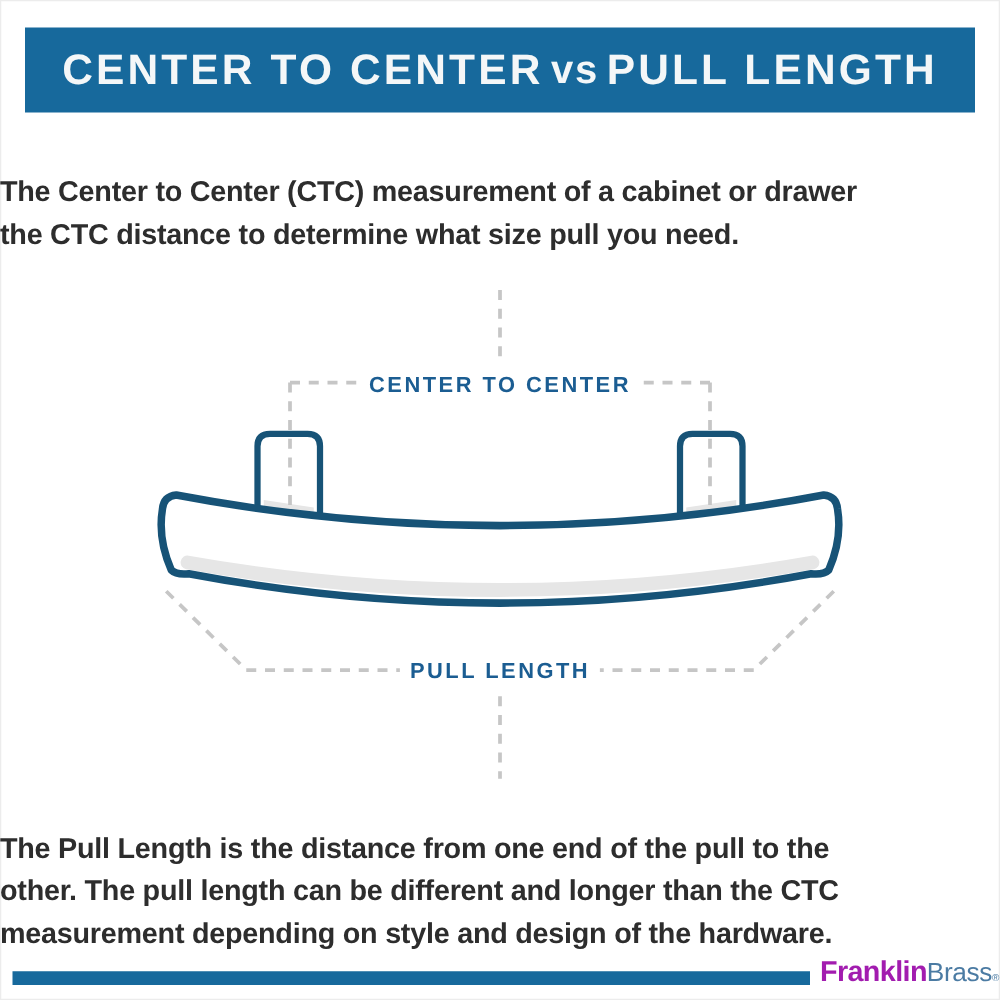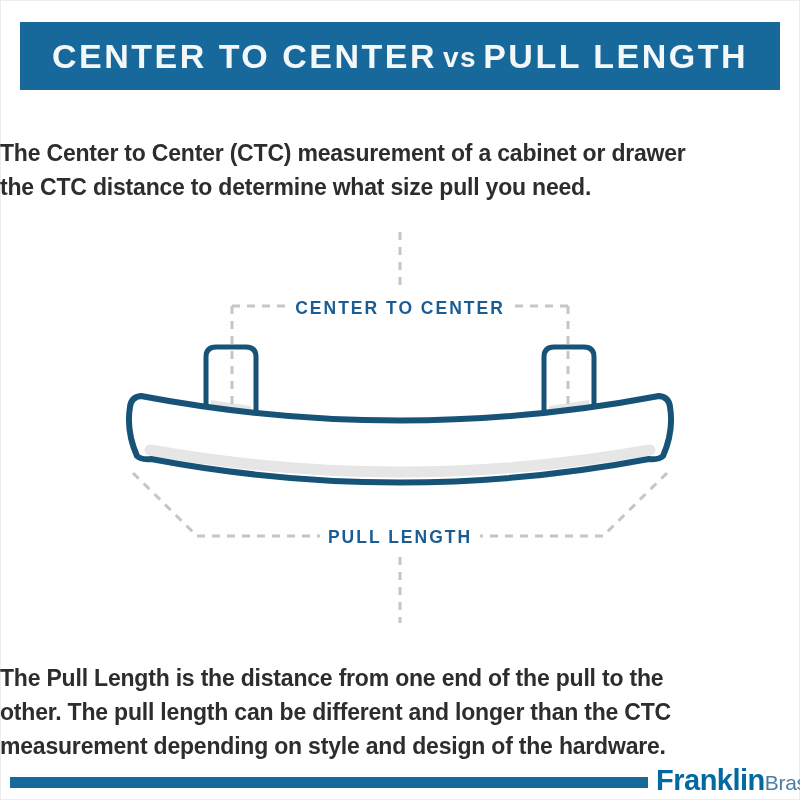--- a/index.html
+++ b/index.html
@@ -11,21 +11,21 @@
   
   .header-banner{
     position:absolute;left:20px;top:22px;width:760px;height:68px;
     background:#17699c;display:flex;align-items:center;justify-content:center;
   }
   .header-title{
     color:#f4f7f8;font-weight:700;font-size:34px;letter-spacing:2.5px;
     white-space:nowrap;
   }
   .header-title .vs{
-    font-size:28px;letter-spacing:1.5px;font-weight:700;
+    font-size:32px;letter-spacing:1.5px;font-weight:700;
     padding:0 6px;vertical-align:1px;
   }
   
   .para{
     position:absolute;left:0;width:800px;text-align:left;
     color:#2d2d2d;font-weight:700;font-size:23px;line-height:34px;
     letter-spacing:-0.2px;
   }
   .para .pline{white-space:nowrap;}
   #intro-para{top:136px;}
@@ -41,21 +41,21 @@
   #pull-label{left:400px;top:537px;}
   
   .footer-bar{
     position:absolute;left:10px;top:777px;width:638px;height:11px;
     background:#17699c;
   }
   .brand-logo{
     position:absolute;left:656px;top:764px;width:140px;height:28px;
     display:flex;align-items:baseline;white-space:nowrap;
   }
-  .logo-bold{color:#0369a1;font-weight:700;font-size:29px;letter-spacing:-0.5px;}
+  .logo-bold{color:#a21caf;font-weight:700;font-size:23px;letter-spacing:-0.5px;}
   .logo-light{color:#4b7ba3;font-weight:400;font-size:21px;letter-spacing:-0.3px;}
   .logo-mark{color:#4b7ba3;font-size:8px;vertical-align:super;}
 </style>
 </head>
 <body>
 
 <div id="canvas">
 
   <div class="header-banner">
     <div class="header-title"><span>CENTER TO CENTER</span><span class="vs">vs</span><span>PULL LENGTH</span></div>

